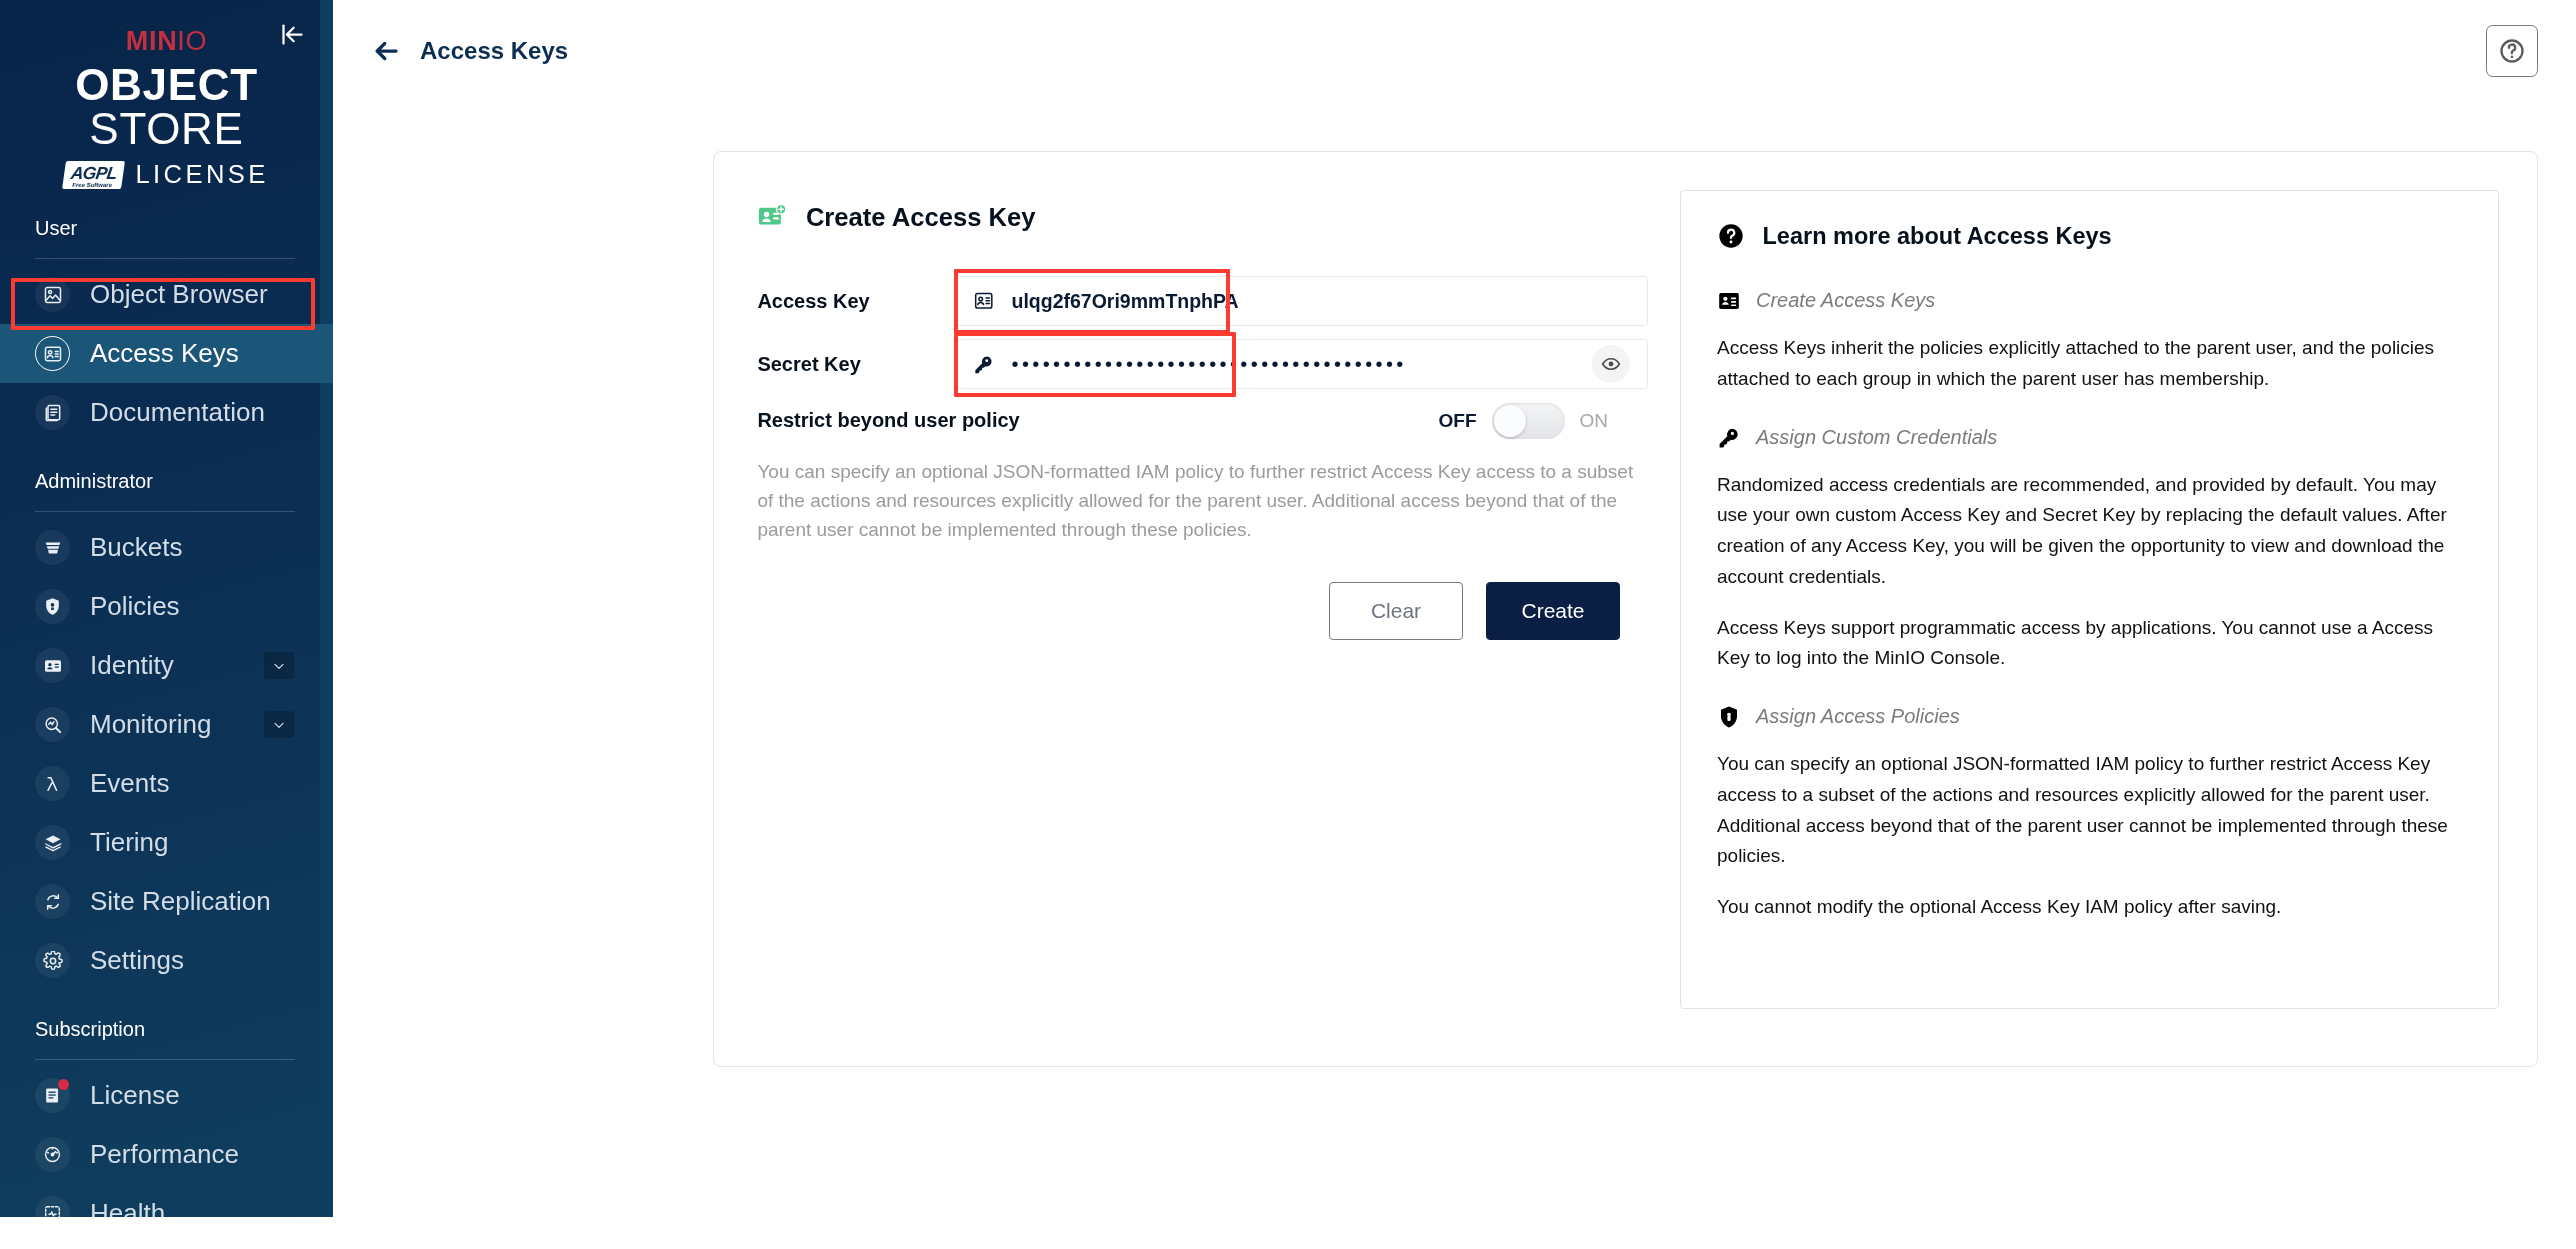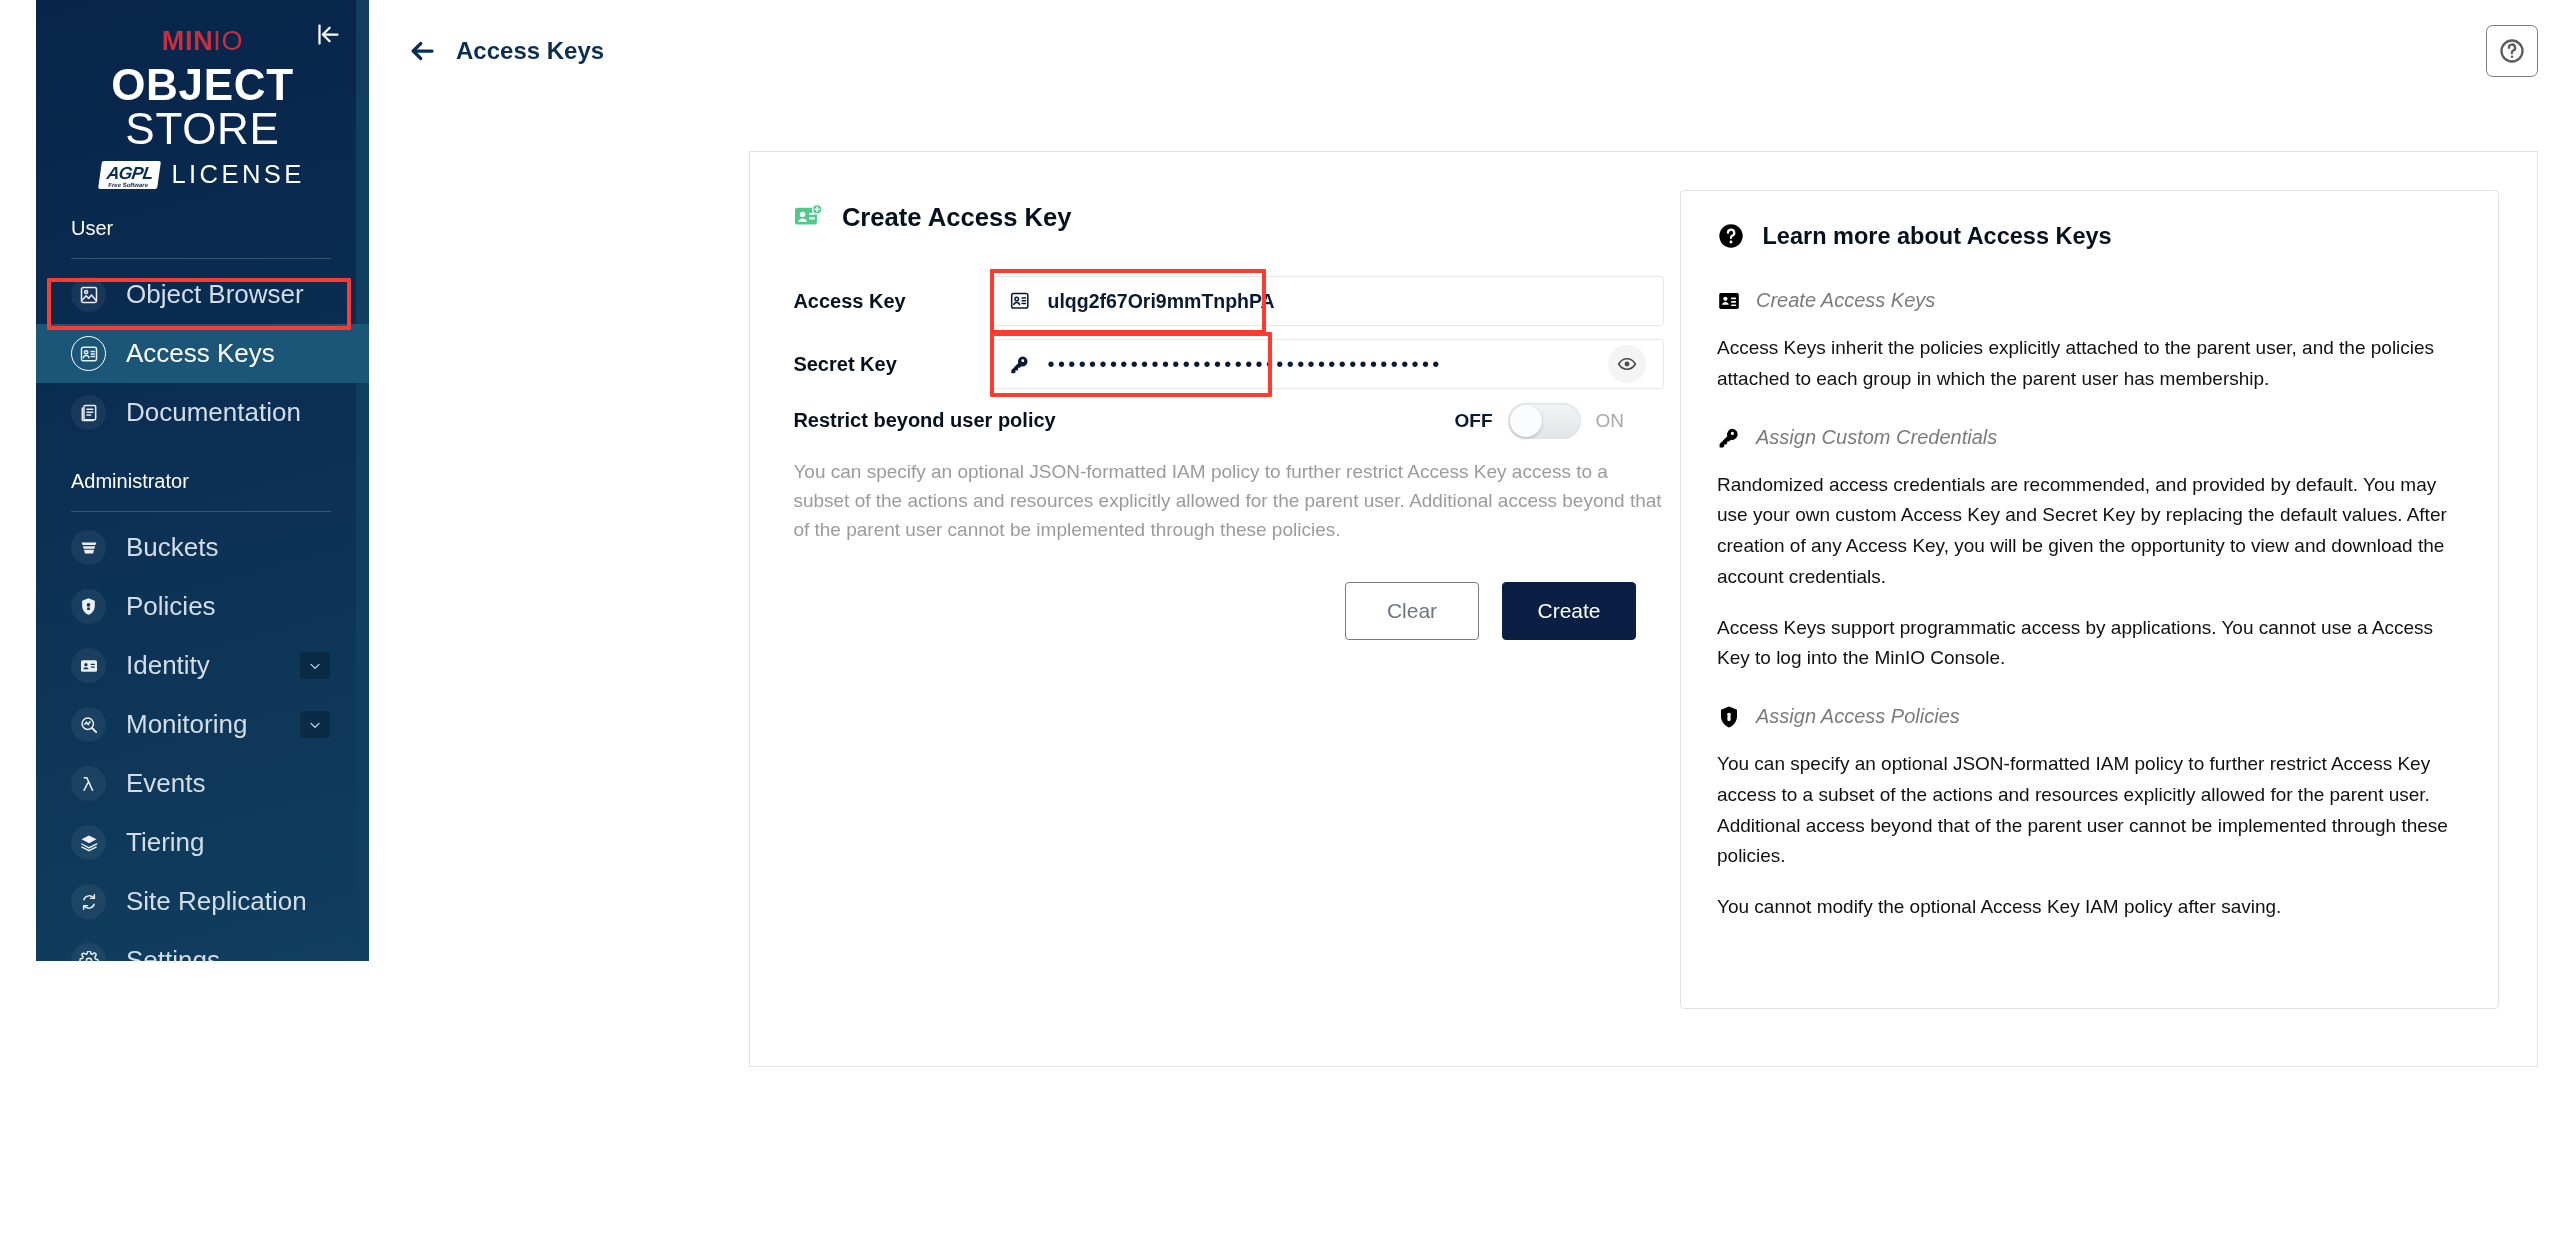--- a/index.html
+++ b/index.html
@@ -6,25 +6,24 @@
   html, body {
     width: 2576px; height: 1249px;
     overflow: hidden;
     font-family: "Liberation Sans", sans-serif;
     background: #ffffff;
   }
   body { display: flex; }
 
   
   #sidebar {
-    width: 333px; height: 961px;
+    width: 333px; height: 1217px;
     background: linear-gradient(165deg,#082449 0%, #0b2d52 40%, #103e5e 100%);
     position: relative; flex: 0 0 333px;
     overflow: hidden;
-    margin-left: 36px;
   }
   #sidebar-edge {
     position: absolute; right: 0; top: 0; width: 13.4px; height: 1249px;
     background: #103e60;
   }
   .logo-wrap { padding: 28px 0 0 0; position: relative; }
   .collapse-btn {
     position: absolute; right: 25.6px; top: 19px;
     width: 30px; height: 30px; color: #ffffff;
     display: flex; align-items: center; justify-content: center;
@@ -97,23 +96,23 @@
   .crumb-arrow { color: #0b2e52; display: flex; align-items: center; }
   .crumb-title { color: #0b2e52; font-size: 24px; font-weight: 700; }
   .help-btn {
     width: 52px; height: 52px; border: 1.3px solid #7c7c7c; border-radius: 6.7px;
     display: flex; align-items: center; justify-content: center;
     color: #5c5c5c; cursor: pointer; background:#fff;
   }
 
   #content-card {
     position: absolute; left: 380px; right: 38px; top: 151px;
-    border: 1.3px solid #e2e2e2; border-radius: 0; background: #ffffff;
+    border: 1.3px solid #e2e2e2; border-radius: 8px; background: #ffffff;
     height: 916px;
-    display: flex; gap: 16px; padding: 38px 38px 38px 38px;
+    display: flex; gap: 32px; padding: 38px 38px 38px 38px;
   }
 
   
   .form-col { flex: 1 1 auto; max-width: 1318px; }
   .card-heading {
     display: flex; align-items: center; gap: 17.5px; margin: 12px 0 43px 5.4px;
   }
   .card-heading .title { font-size: 25.6px; font-weight: 700; color: #07101d; }
 
   .field-row { display: flex; align-items: center; margin-bottom: 13.4px; position: relative; }

